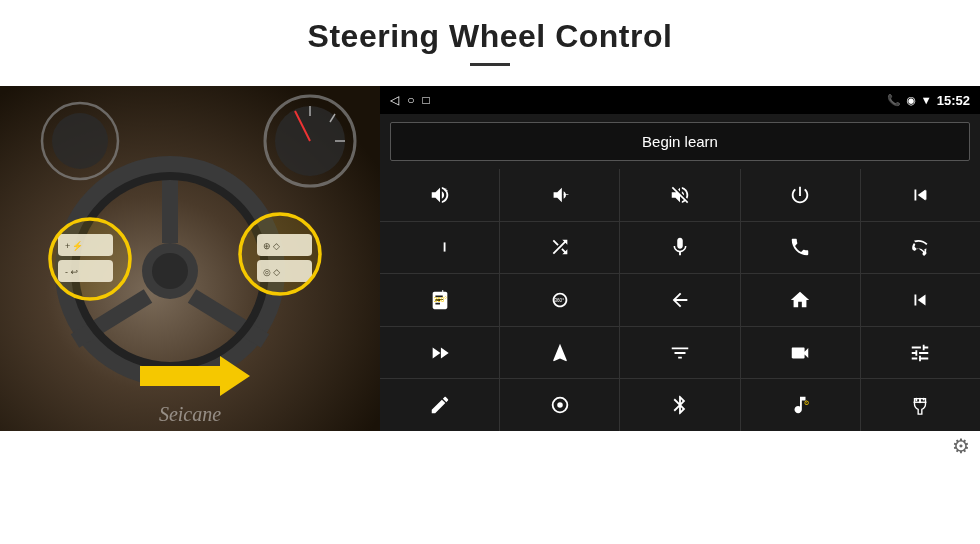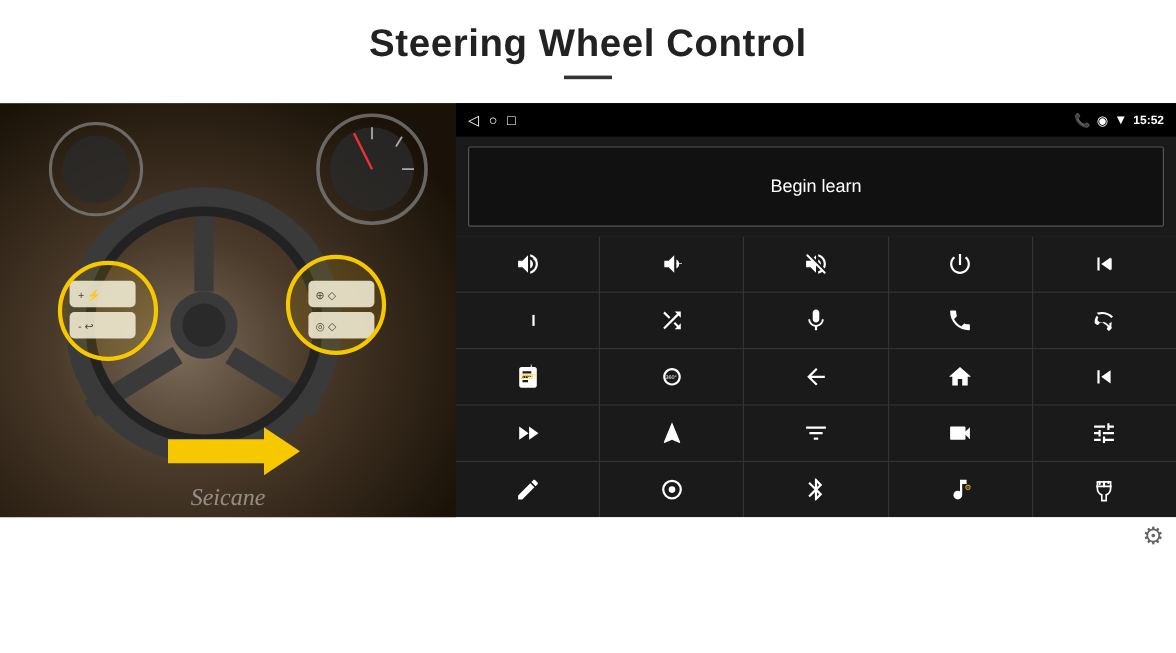--- a/index.html
+++ b/index.html
@@ -97,38 +97,38 @@
 
     .status-bar-right {
       display: flex;
       align-items: center;
       gap: 5px;
       color: #fff;
       font-size: 12px;
     }
 
     .time-display {
-      font-size: 10px;
+      font-size: 13px;
       font-weight: bold;
       color: #fff;
     }
 
     
     .begin-learn-row {
       padding: 8px 10px;
       background: #1a1a1a;
     }
 
     .begin-learn-btn {
       width: 100%;
       background: #111;
       border: 1px solid #555;
       color: #fff;
       font-size: 15px;
-      padding: 24px;
+      padding: 10px;
       text-align: center;
       cursor: pointer;
       border-radius: 2px;
     }
 
     
     .controls-grid {
       flex: 1;
       display: grid;
       grid-template-columns: repeat(5, 1fr);

